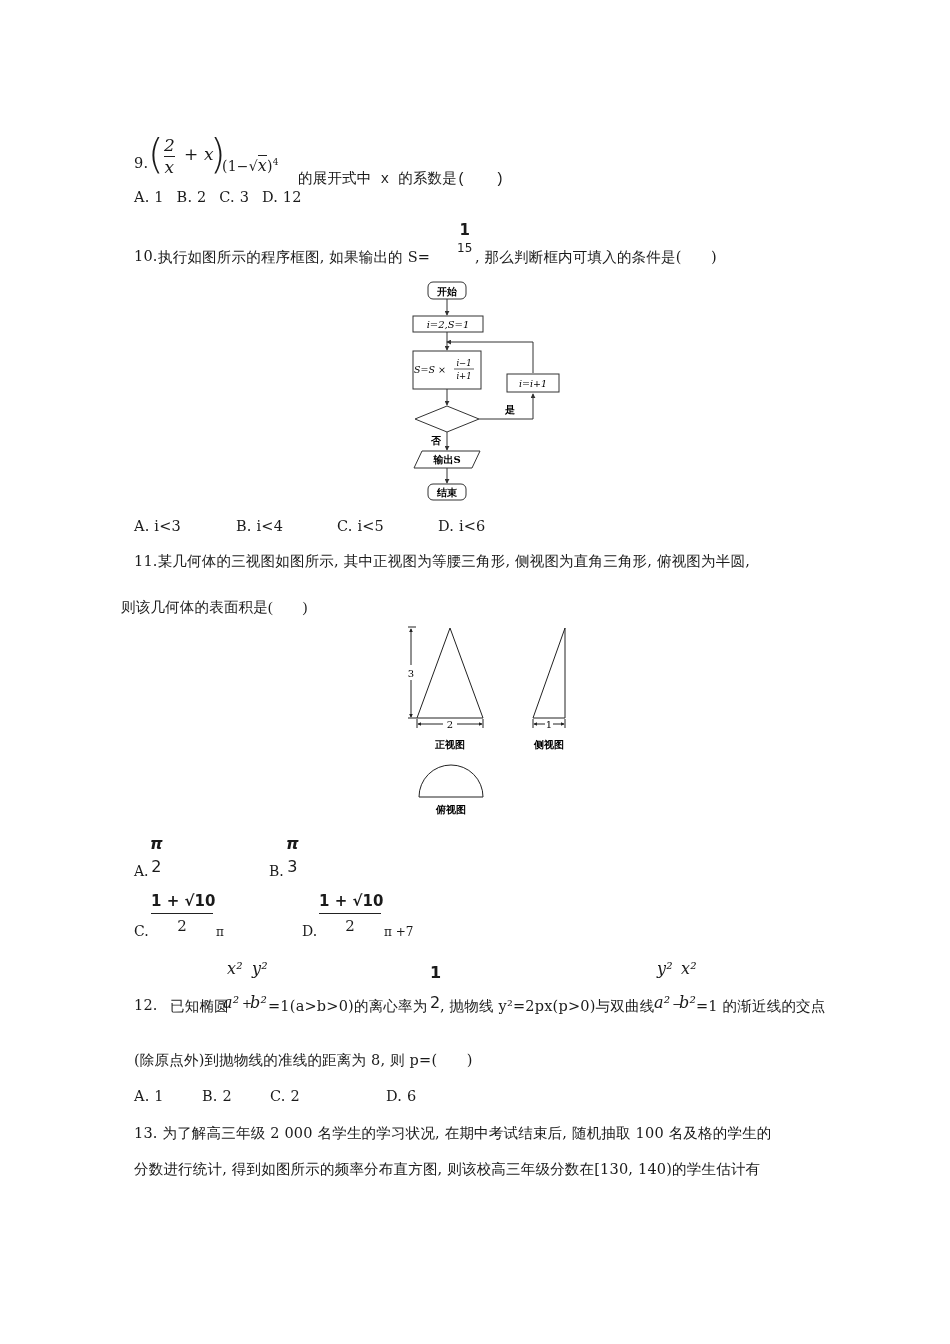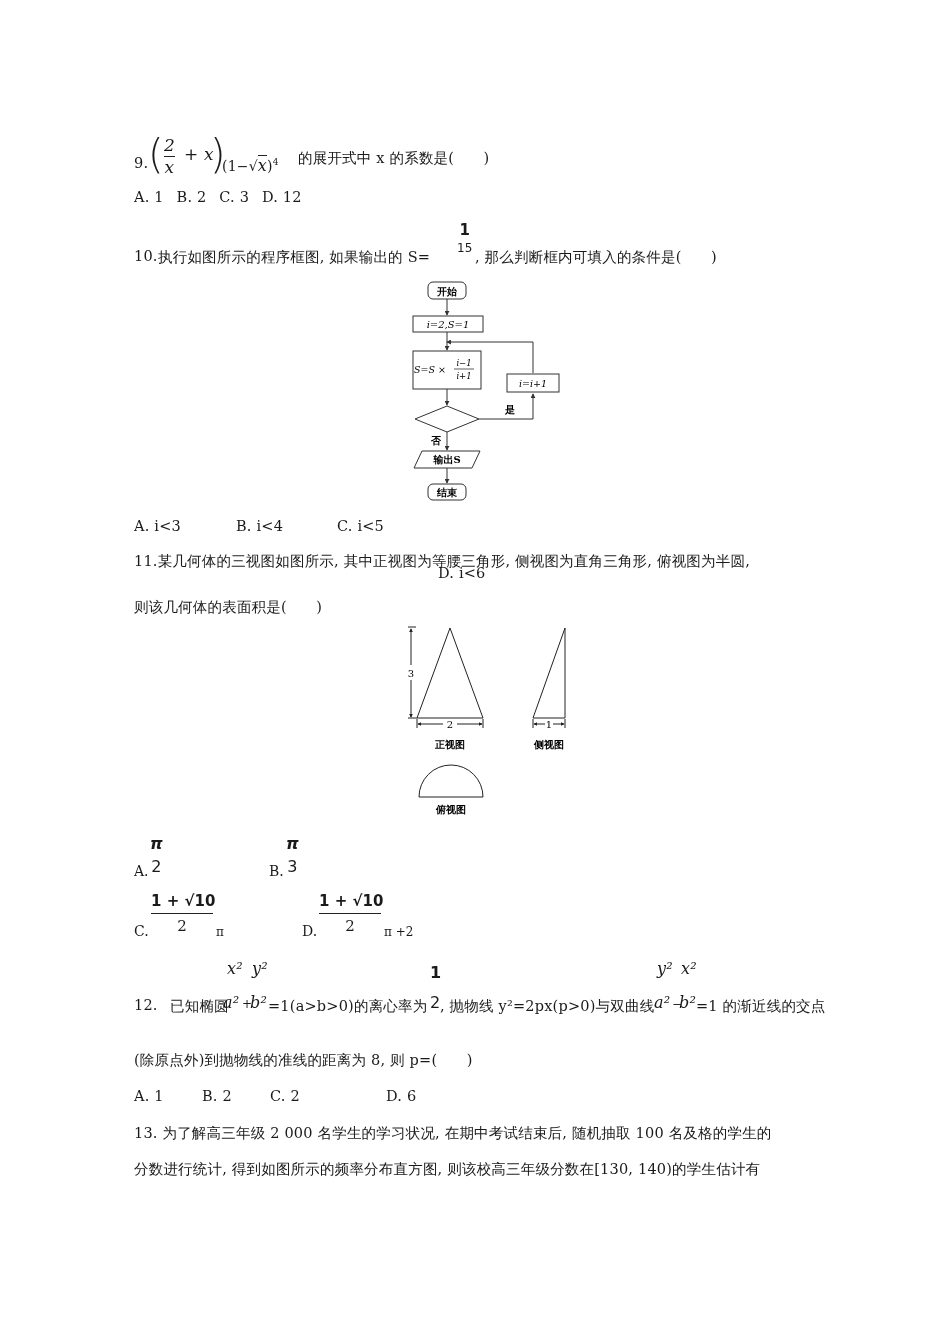--- a/index.html
+++ b/index.html
@@ -29,21 +29,21 @@
   <span class="frac math" style="position:absolute; left:30px; top:8px; font-size:17px;">
     <span class="num">2</span>
     <span class="bar"></span>
     <span class="den">x</span>
   </span>
   <span class="math" style="position:absolute; left:50px; top:16px; font-size:17px;">+ x</span>
   <span class="big-paren" style="position:absolute; left:76px; top:6px; font-size:40px;">)</span>
   <span style="position:absolute; left:88px; top:28px; font-size:14px;">
     <span>(1−</span><span>√</span><span class="math" style="border-top:1px solid #222; font-size:16px;">x</span><span>)</span><span class="small">4</span>
   </span>
-  <span style="position:absolute; left:164px; top:21px;">的展开式中 x 的系数是(　　)</span>
+  <span style="position:absolute; left:164px; top:41px;font-family:Liberation Mono, monospace;">的展开式中 x 的系数是(　　)</span>
 </div>
 
 <div class="abs line opts" style="left:134px; top:189px;">
   <span style="margin-right:8px;">A. 1</span>
   <span style="margin-right:8px;">B. 2</span>
   <span style="margin-right:8px;">C. 3</span>
   <span>D. 12</span>
 </div>
 
 <div class="abs line" style="left:134px; top:220px; height:50px; width:700px;">
@@ -95,27 +95,27 @@
   <line x1="47" y1="190" x2="47" y2="205" stroke="#333" marker-end="url(#arr)"></line>
 
   <rect x="28" y="206" width="38" height="16" rx="5" fill="#fff" stroke="#333"></rect>
   <text x="47" y="218" text-anchor="middle" font-size="10" font-weight="bold">结束</text>
 </svg>
 
 <div class="abs line" style="left:134px; top:518px;">
   <span style="position:absolute; left:0;">A. i&lt;3</span>
   <span style="position:absolute; left:102px;">B. i&lt;4</span>
   <span style="position:absolute; left:203px;">C. i&lt;5</span>
-  <span style="position:absolute; left:304px;margin-top:47px;">D. i&lt;6</span>
+  <span style="position:absolute; left:304px;">D. i&lt;6</span>
 </div>
 
 <div class="abs line" style="left:134px; top:552px;">
   <span>11.</span><span>某几何体的三视图如图所示, 其中正视图为等腰三角形, 侧视图为直角三角形, 俯视图为半圆,</span>
 </div>
-<div class="abs line" style="left:134px; top:598px;">则该几何体的表面积是(　　)</div>
+<div class="abs line" style="left:121px; top:598px;font-family:Liberation Serif, serif;">则该几何体的表面积是(　　)</div>
 
 <svg class="abs" style="left:395px; top:620px;" width="200" height="200" viewBox="0 0 200 200">
   <defs>
     <marker id="dimarr" viewBox="0 0 6 6" refX="5" refY="3" markerWidth="4" markerHeight="4" orient="auto">
       <path d="M0,0 L6,3 L0,6 z" fill="#222"></path>
     </marker>
   </defs>
 
   <polygon points="55,8 22,98 88,98" fill="none" stroke="#222" stroke-width="1"></polygon>
   <line x1="13" y1="7" x2="21" y2="7" stroke="#222"></line>
@@ -167,21 +167,21 @@
   </span>
   <span style="position:absolute; left:82px; top:32px; font-size:12px;">π</span>
 </div>
 <div class="abs" style="left:302px; top:893px; width:140px; height:50px;">
   <span style="position:absolute; left:0; top:30px; font-size:14px;">D.</span>
   <span class="frac" style="position:absolute; left:17px; top:0; width:62px; font-size:15px; font-family:'DejaVu Sans',sans-serif;">
     <span class="num" style="font-weight:bold;">1 + √10</span>
     <span class="bar" style="margin:3px 0 4px;"></span>
     <span class="den" style="font-family:'DejaVu Serif',serif;">2</span>
   </span>
-  <span style="position:absolute; left:82px; top:32px; font-size:12px;">π +2</span>
+  <span style="position:absolute; left:82px; top:32px; font-size:12px;">π +7</span>
 </div>
 
 <div class="abs line" style="left:134px; top:955px; width:720px; height:60px;">
   <span style="position:absolute; left:0; top:42px;">12.</span>
   <span style="position:absolute; left:24px; top:42px;margin-left:12px;">已知椭圆</span>
 
   <span class="math" style="position:absolute; left:93px; top:4px; font-size:16px;">x²</span>
   <span class="math" style="position:absolute; left:89px; top:38px; font-size:16px;">a²</span>
   <span style="position:absolute; left:108px; top:42px; font-size:12px;">+</span>
   <span class="math" style="position:absolute; left:118px; top:4px; font-size:16px;">y²</span>

